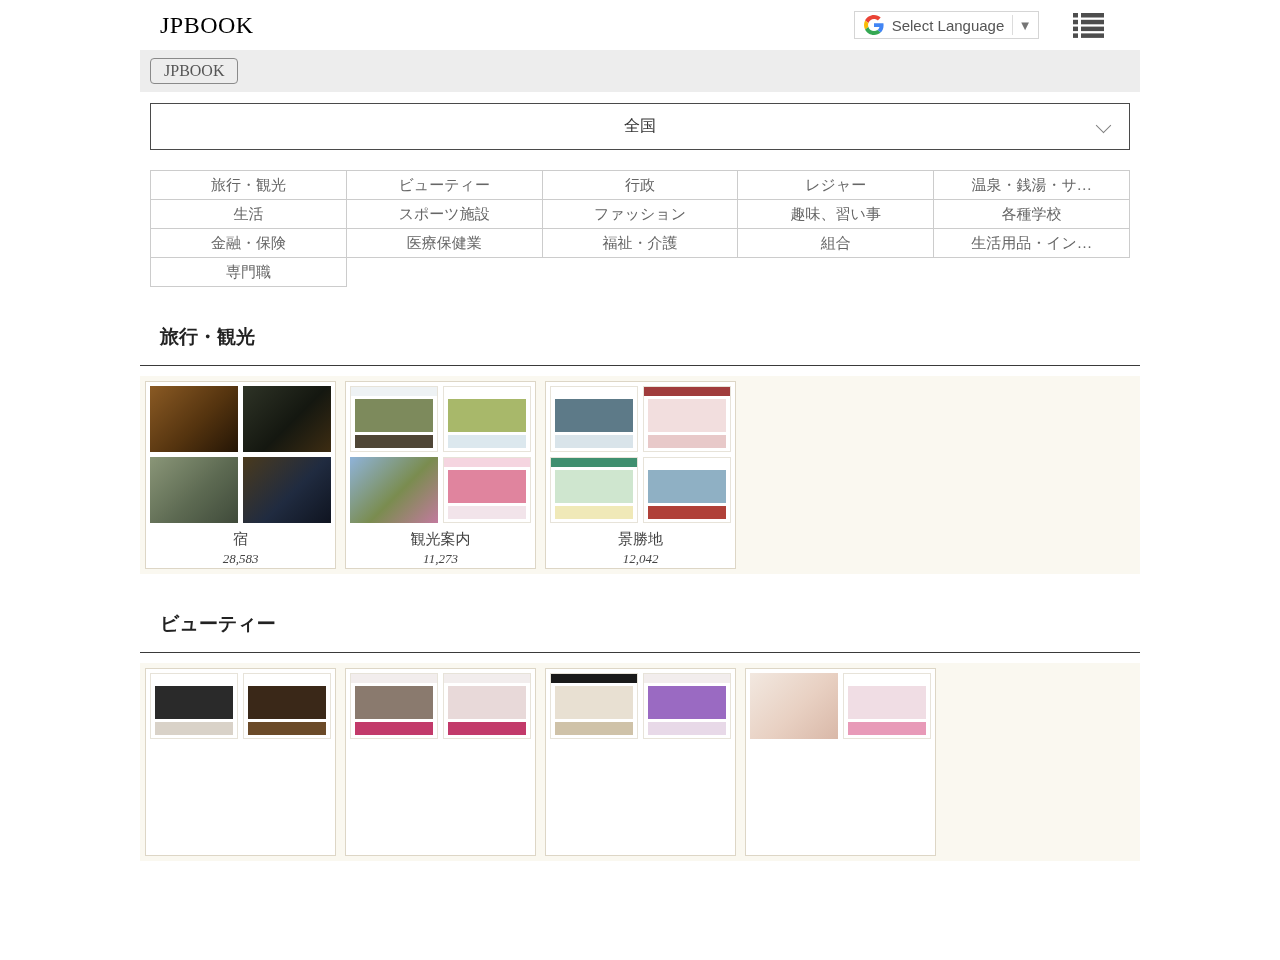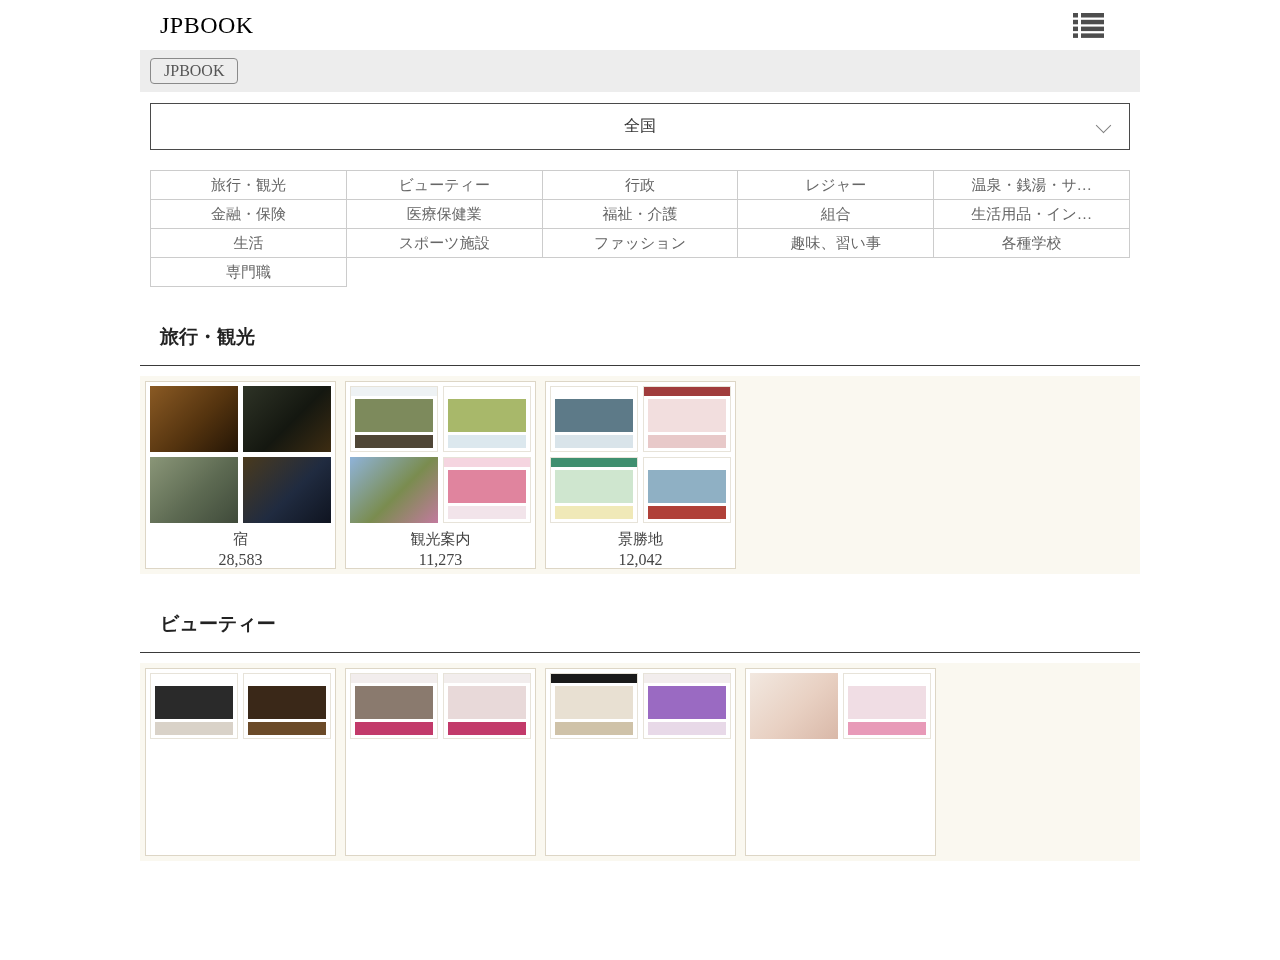--- a/index.html
+++ b/index.html
@@ -51,30 +51,43 @@
   .card { width:191px; height:188px; background:#fff; border:1px solid #ddd6c6; padding:4px;
           display:block; text-decoration:none; color:inherit; cursor:pointer; }
   .thumbs { display:grid; grid-template-columns:1fr 1fr; gap:5px; }
   .thumb { height:66px; overflow:hidden; }
   .thumb.site { background:#fff; border:1px solid #e7e3d9; display:flex; flex-direction:column; }
   .th-head { height:9px; width:100%; flex:none; }
   .th-block1 { flex:1; margin:3px 4px 0 4px; }
   .th-block2 { height:13px; flex:none; margin:3px 4px 3px 4px; }
   .card-title { margin-top:7px; font-size:15px; color:#444; text-align:center;
                 white-space:nowrap; overflow:hidden; text-overflow:ellipsis; }
-  .card-count { margin-top:2px; font-size:16px; color:#444; text-align:center; }
+  .card-count { margin-top:2px; font-size:13px; color:#444; text-align:center;font-style:italic; }
 </style>
 </head>
 <body>
 
 <div class="page">
 
   <header class="topbar">
     <h1 class="site-title">JPBOOK</h1>
     <div class="top-right">
+      <div class="gtranslate">
+        <span class="g-icon">
+          <svg viewBox="0 0 48 48">
+            <path fill="#EA4335" d="M24 9.5c3.54 0 6.71 1.22 9.21 3.6l6.85-6.85C35.9 2.38 30.47 0 24 0 14.62 0 6.51 5.38 2.56 13.22l7.98 6.19C12.43 13.72 17.74 9.5 24 9.5z"></path>
+            <path fill="#4285F4" d="M46.98 24.55c0-1.57-.15-3.09-.38-4.55H24v9.02h12.94c-.58 2.96-2.26 5.48-4.78 7.18l7.73 6c4.51-4.18 7.09-10.36 7.09-17.65z"></path>
+            <path fill="#FBBC05" d="M10.53 28.59c-.48-1.45-.76-2.99-.76-4.59s.27-3.14.76-4.59l-7.98-6.19C.92 16.46 0 20.12 0 24c0 3.88.92 7.54 2.56 10.78l7.97-6.19z"></path>
+            <path fill="#34A853" d="M24 48c6.48 0 11.93-2.13 15.89-5.81l-7.73-6c-2.15 1.45-4.92 2.3-8.16 2.3-6.26 0-11.57-4.22-13.47-9.91l-7.98 6.19C6.51 42.62 14.62 48 24 48z"></path>
+          </svg>
+        </span>
+        <span class="gt-label">Select Language</span>
+        <span class="gt-sep"></span>
+        <span class="gt-arrow">▼</span>
+      </div>
       <div class="menu-icon">
         <svg viewBox="0 0 31 27" fill="#4d4d4d">
           <rect x="0" y="1" width="5" height="4.5"></rect>
             <rect x="8" y="1" width="23" height="4.5"></rect>
           <rect x="0" y="7.8" width="5" height="4.5"></rect>
             <rect x="8" y="7.8" width="23" height="4.5"></rect>
           <rect x="0" y="14.6" width="5" height="4.5"></rect>
             <rect x="8" y="14.6" width="23" height="4.5"></rect>
           <rect x="0" y="21.4" width="5" height="4.5"></rect>
             <rect x="8" y="21.4" width="23" height="4.5"></rect>
@@ -95,34 +108,34 @@
   <table class="cats">
       <tbody id="cat-body">
         <tr>
           <td>旅行・観光</td>
           <td>ビューティー</td>
           <td>行政</td>
           <td>レジャー</td>
           <td>温泉・銭湯・サ…</td>
         </tr>
         <tr>
+          <td>生活</td>
+          <td>スポーツ施設</td>
+          <td>ファッション</td>
+          <td>趣味、習い事</td>
+          <td>各種学校</td>
+        </tr>
+        <tr>
           <td>金融・保険</td>
           <td>医療保健業</td>
           <td>福祉・介護</td>
           <td>組合</td>
           <td>生活用品・イン…</td>
         </tr>
         <tr>
-          <td>生活</td>
-          <td>スポーツ施設</td>
-          <td>ファッション</td>
-          <td>趣味、習い事</td>
-          <td>各種学校</td>
-        </tr>
-        <tr>
           <td>専門職</td>
         </tr>
       </tbody>
     </table>
 
   <section>
     <h2 class="sec-head">旅行・観光</h2>
     <hr class="rule">
     <div class="cardzone">
         <a class="card">

